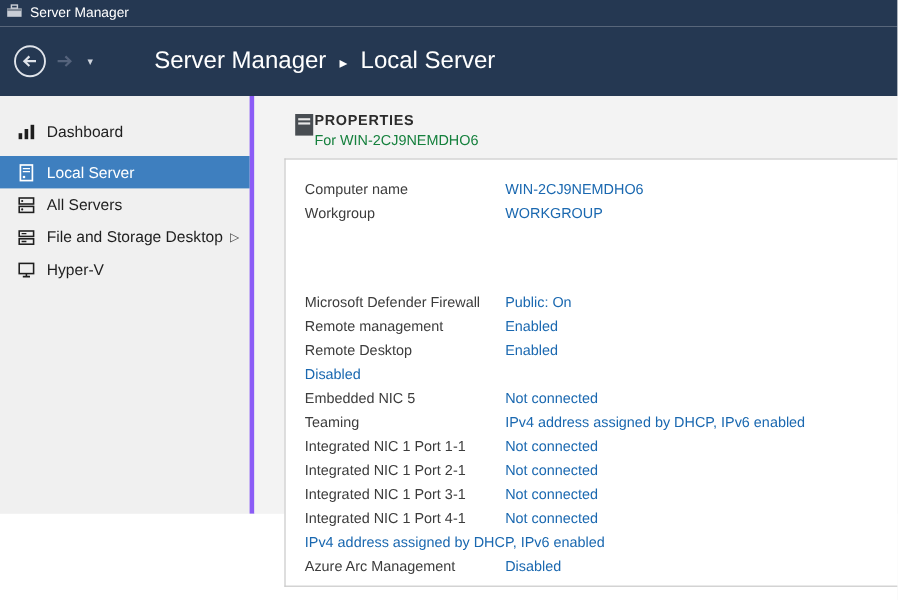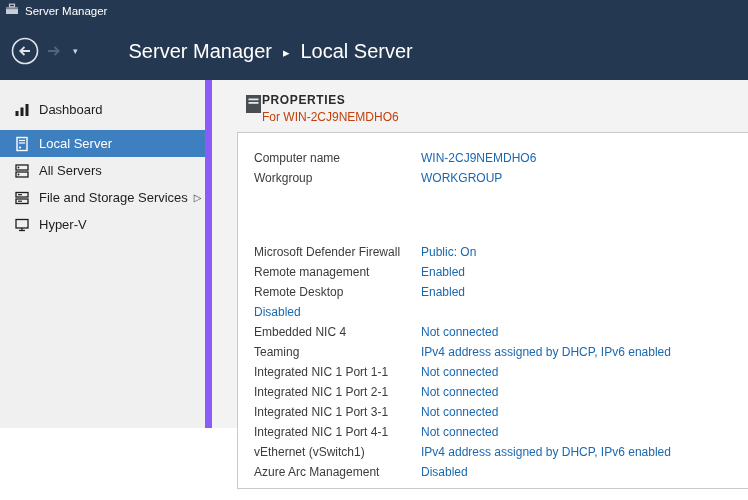--- a/index.html
+++ b/index.html
@@ -17,34 +17,34 @@
   .back-btn, .fwd-btn { display:flex; align-items:center; justify-content:center; cursor:pointer; }
   .nav-caret { color:#cfd5de; font-size:9px; cursor:pointer; padding:0 3px; }
   .breadcrumb { color:#fff; font-size:20px; font-weight:300; margin-left:48px; display:flex; align-items:center; gap:11px; white-space:nowrap; }
   .breadcrumb .sep { font-size:13px; margin-top:2px; }
   .breadcrumb .crumb { cursor:pointer; }
 
   
   .bodyarea { flex:1; display:flex; background:#f3f3f3; min-height:0; }
 
   
-  .sidebar { width:212px; background:#f0f0f0; border-right:7px solid #8b5cf6; padding-top:16px; flex:none; }
+  .sidebar { width:212px; background:#f0f0f0; border-right:4px solid #8b5cf6; padding-top:16px; flex:none; }
   .side-item { height:27px; display:flex; align-items:center; padding:0 8px 0 14px; font-size:13px; color:#1e1e1e; cursor:pointer; }
   .side-item:first-child { margin-bottom:7px; }
   .side-item.selected { background:#3e7fbf; color:#ffffff; }
   .s-icon { width:16px; height:16px; margin-right:9px; display:inline-flex; flex:none; }
   .s-label { white-space:nowrap; }
   .expand { margin-left:6px; font-size:10px; color:#444; }
 
   
   .main { flex:1; position:relative; background:#f3f3f3; min-width:0; }
   .props-header { display:flex; padding:13px 0 0 33px; align-items:flex-start; }
   .props-icon { flex:none; margin-top:1px; }
   .props-title { font-size:12px; font-weight:bold; color:#2b2b2b; letter-spacing:0.6px; }
-  .props-subtitle { font-size:12px; color:#c2410c; margin-top:3px; }
+  .props-subtitle { font-size:12px; color:#15803d; margin-top:3px; }
 
   .panel { position:absolute; left:25px; top:52px; right:0; height:357px; background:#ffffff; border:1px solid #c9c9c9; border-right:none; padding:15px 0 0 16px; overflow:hidden; }
   .prow { display:flex; height:20px; align-items:center; font-size:12px; }
   .prow .plabel { width:167px; flex:none; color:#3c3c3c; white-space:nowrap; }
   .prow .pvalue { color:#1a68b0; text-decoration:none; white-space:nowrap; cursor:pointer; }
   .rows.gap { margin-top:54px; }
 </style>
 </head>
 <body>
 
@@ -120,21 +120,21 @@
         </div>
         <div class="side-item">
           <span class="s-icon">
             <svg viewBox="0 0 16 16" width="16" height="16">
               <rect x="2" y="2.5" width="12" height="4.5" fill="none" stroke="currentColor" stroke-width="1.3"></rect>
               <rect x="2" y="9" width="12" height="4.5" fill="none" stroke="currentColor" stroke-width="1.3"></rect>
               <line x1="4" y1="4.7" x2="8" y2="4.7" stroke="currentColor" stroke-width="1.2"></line>
               <line x1="4" y1="11.2" x2="8" y2="11.2" stroke="currentColor" stroke-width="1.2"></line>
             </svg>
           </span>
-          <span class="s-label">File and Storage Services</span>
+          <span class="s-label">File and Storage Desktop</span>
           <span class="expand">▷</span>
         </div>
         <div class="side-item">
           <span class="s-icon">
             <svg viewBox="0 0 16 16" width="16" height="16">
               <rect x="2" y="2.5" width="12" height="8.5" fill="none" stroke="currentColor" stroke-width="1.3"></rect>
               <line x1="8" y1="11" x2="8" y2="13" stroke="currentColor" stroke-width="1.3"></line>
               <line x1="5" y1="13.5" x2="11" y2="13.5" stroke="currentColor" stroke-width="1.3"></line>
             </svg>
           </span>
@@ -178,21 +178,21 @@
               <a class="pvalue" href="#">Enabled</a>
             </div>
             <div class="prow">
               <span class="plabel">Remote Desktop</span>
               <a class="pvalue" href="#">Enabled</a>
             </div>
             <div class="prow">
               <a class="pvalue" href="#">Disabled</a>
             </div>
             <div class="prow">
-              <span class="plabel">Embedded NIC 4</span>
+              <span class="plabel">Embedded NIC 5</span>
               <a class="pvalue" href="#">Not connected</a>
             </div>
             <div class="prow">
               <span class="plabel">Teaming</span>
               <a class="pvalue" href="#">IPv4 address assigned by DHCP, IPv6 enabled</a>
             </div>
             <div class="prow">
               <span class="plabel">Integrated NIC 1 Port 1-1</span>
               <a class="pvalue" href="#">Not connected</a>
             </div>
@@ -202,21 +202,20 @@
             </div>
             <div class="prow">
               <span class="plabel">Integrated NIC 1 Port 3-1</span>
               <a class="pvalue" href="#">Not connected</a>
             </div>
             <div class="prow">
               <span class="plabel">Integrated NIC 1 Port 4-1</span>
               <a class="pvalue" href="#">Not connected</a>
             </div>
             <div class="prow">
-              <span class="plabel">vEthernet (vSwitch1)</span>
               <a class="pvalue" href="#">IPv4 address assigned by DHCP, IPv6 enabled</a>
             </div>
             <div class="prow">
               <span class="plabel">Azure Arc Management</span>
               <a class="pvalue" href="#">Disabled</a>
             </div>
           </div>
       </div>
     </div>
 

